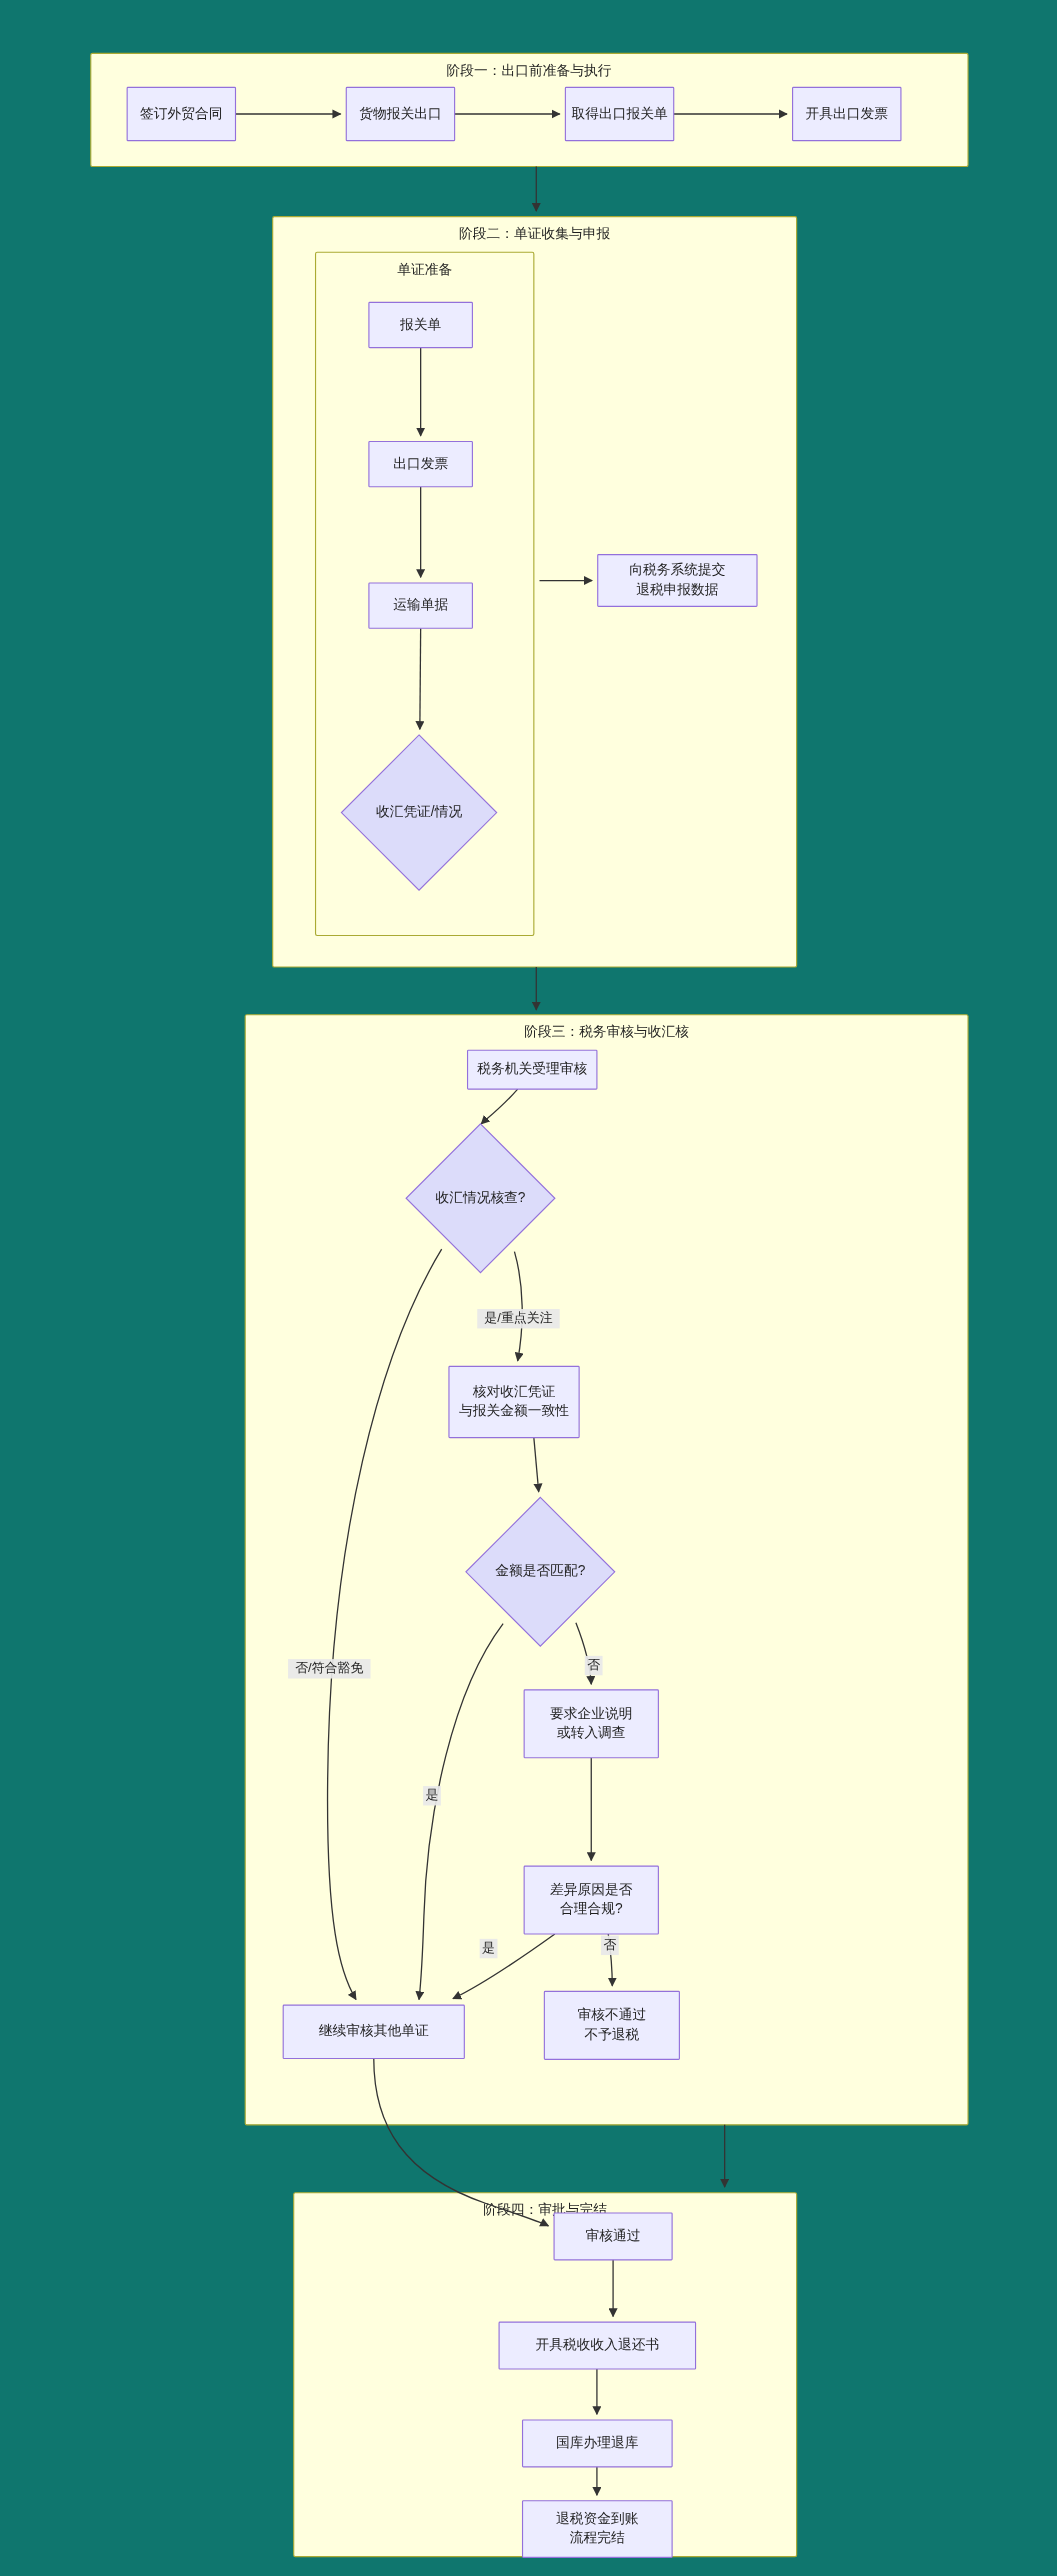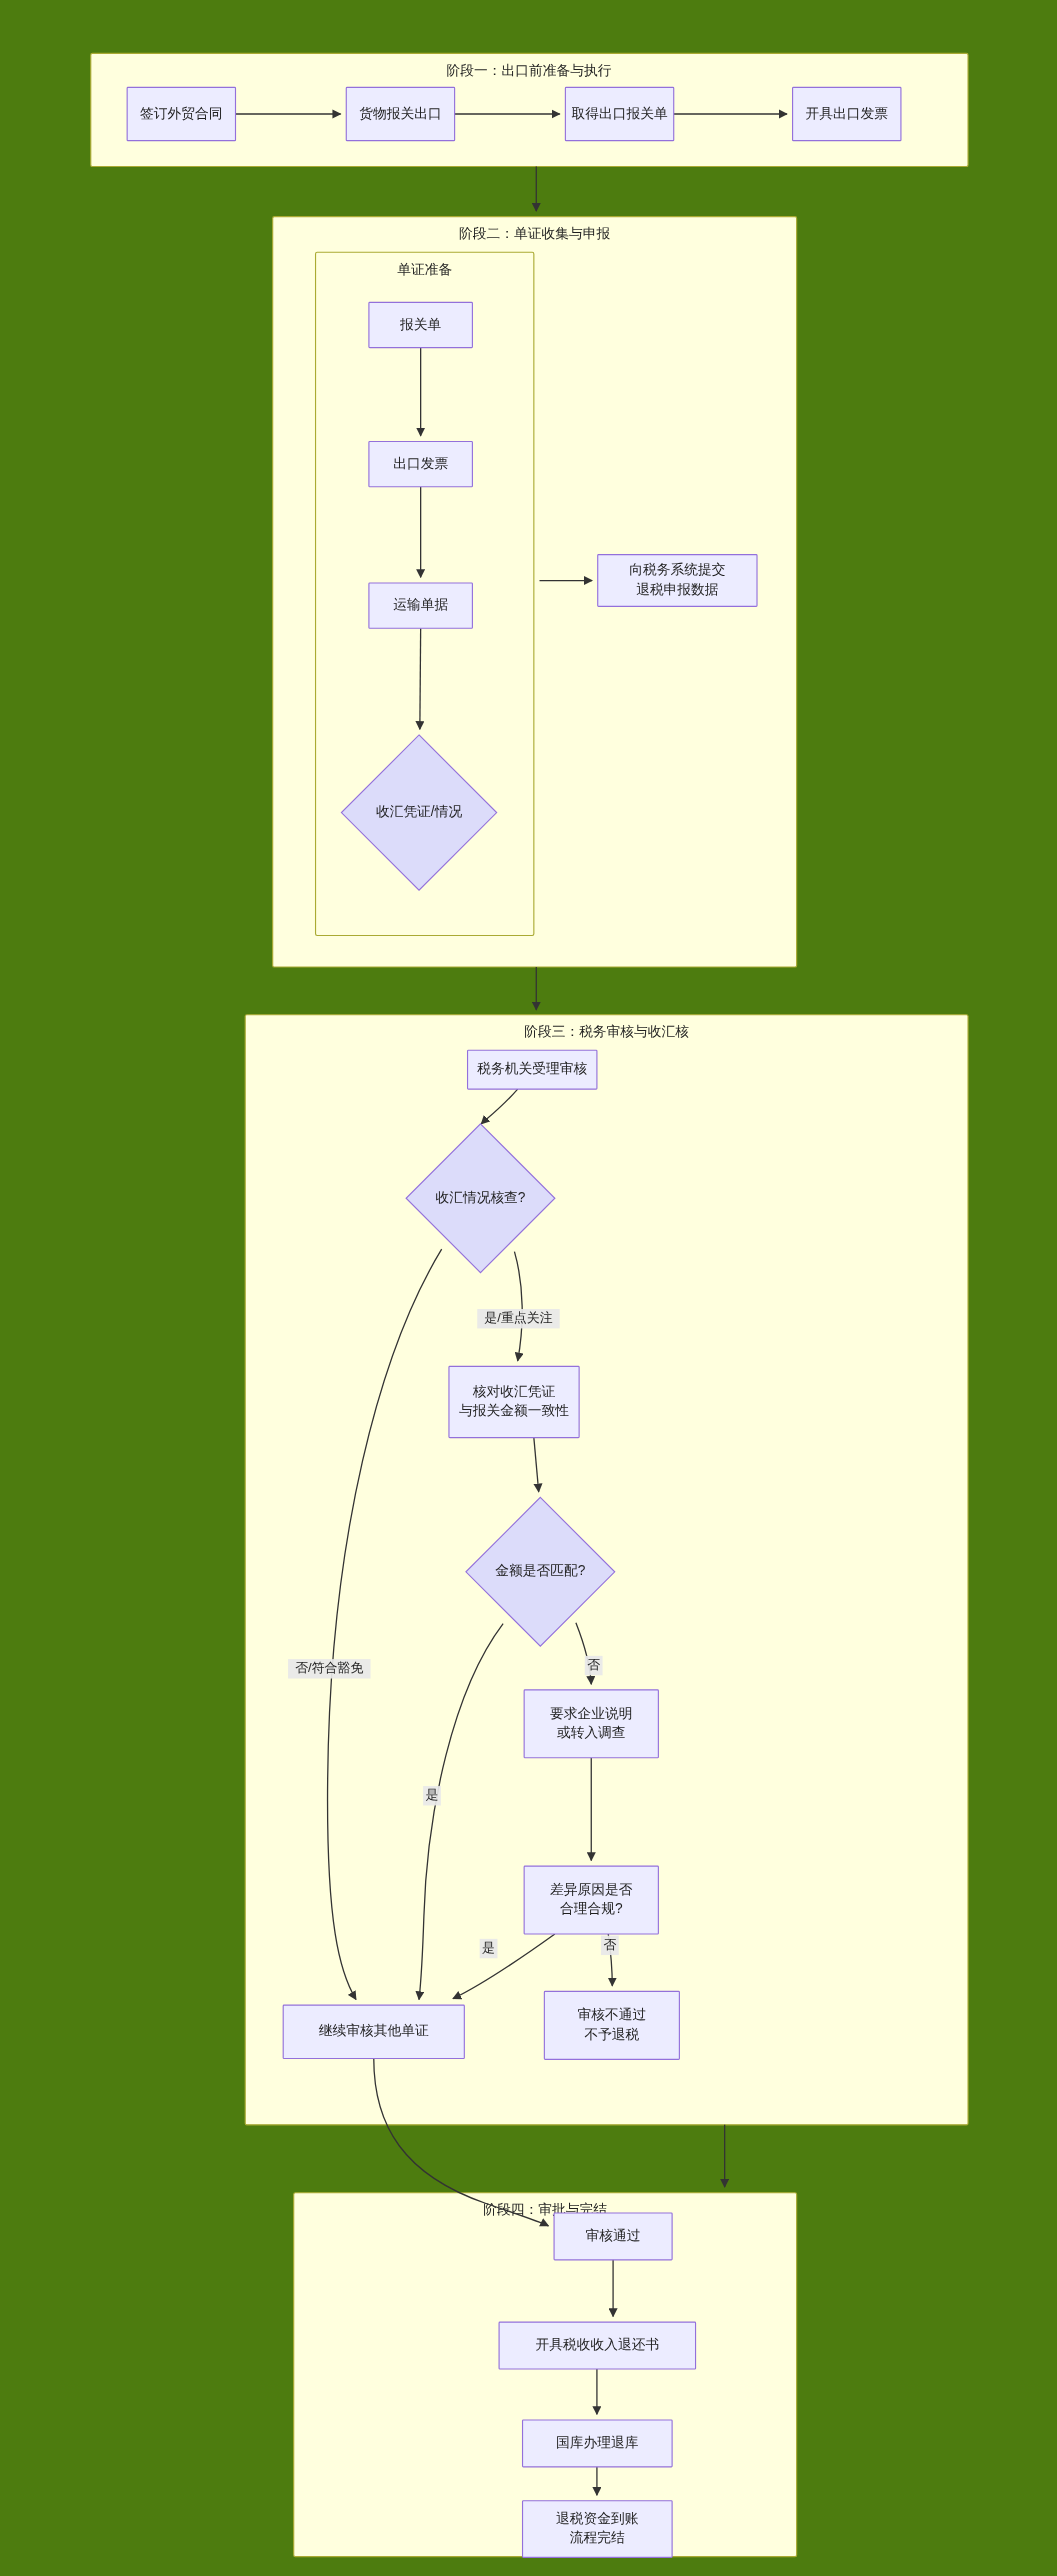--- a/index.html
+++ b/index.html
@@ -1,17 +1,17 @@
 <!DOCTYPE html>
 <html style="font-size:13px"><head>
 <meta charset="utf-8">
 <style>
   html,body{margin:0;padding:0;background:#ffffff;}
   body{font-family:"Liberation Sans","DejaVu Sans",sans-serif;}
-  #canvas{position:relative;width:1058px;height:2576px;background:#4d7c0f;overflow:hidden;}
+  #canvas{position:relative;width:1058px;height:2576px;background:#0f766e;overflow:hidden;}
   svg{position:absolute;left:0;top:0;width:1058px;height:2576px;}
   .cluster-rect{fill:#ffffde;stroke:#aaaa33;stroke-width:1.4;}
   .node-rect{fill:#ececff;stroke:#9370db;stroke-width:1.4;}
   .node-diamond{fill:#dcdcfa;stroke:#9370db;stroke-width:1.4;}
   .edge{fill:none;stroke:#333333;stroke-width:1.6;}
   .nodetext{font-family:"Liberation Sans","DejaVu Sans",sans-serif;font-size:17px;fill:#1f1f1f;text-anchor:middle;dominant-baseline:middle;}
   .clustertext{font-family:"Liberation Sans","DejaVu Sans",sans-serif;font-size:17px;fill:#1f1f1f;text-anchor:middle;dominant-baseline:middle;}
   .edgelabel{font-family:"Liberation Sans","DejaVu Sans",sans-serif;font-size:16px;fill:#1f1f1f;text-anchor:middle;dominant-baseline:middle;}
   .edgelabel-bg{fill:#e8e8e8;opacity:0.92;}
 </style>

